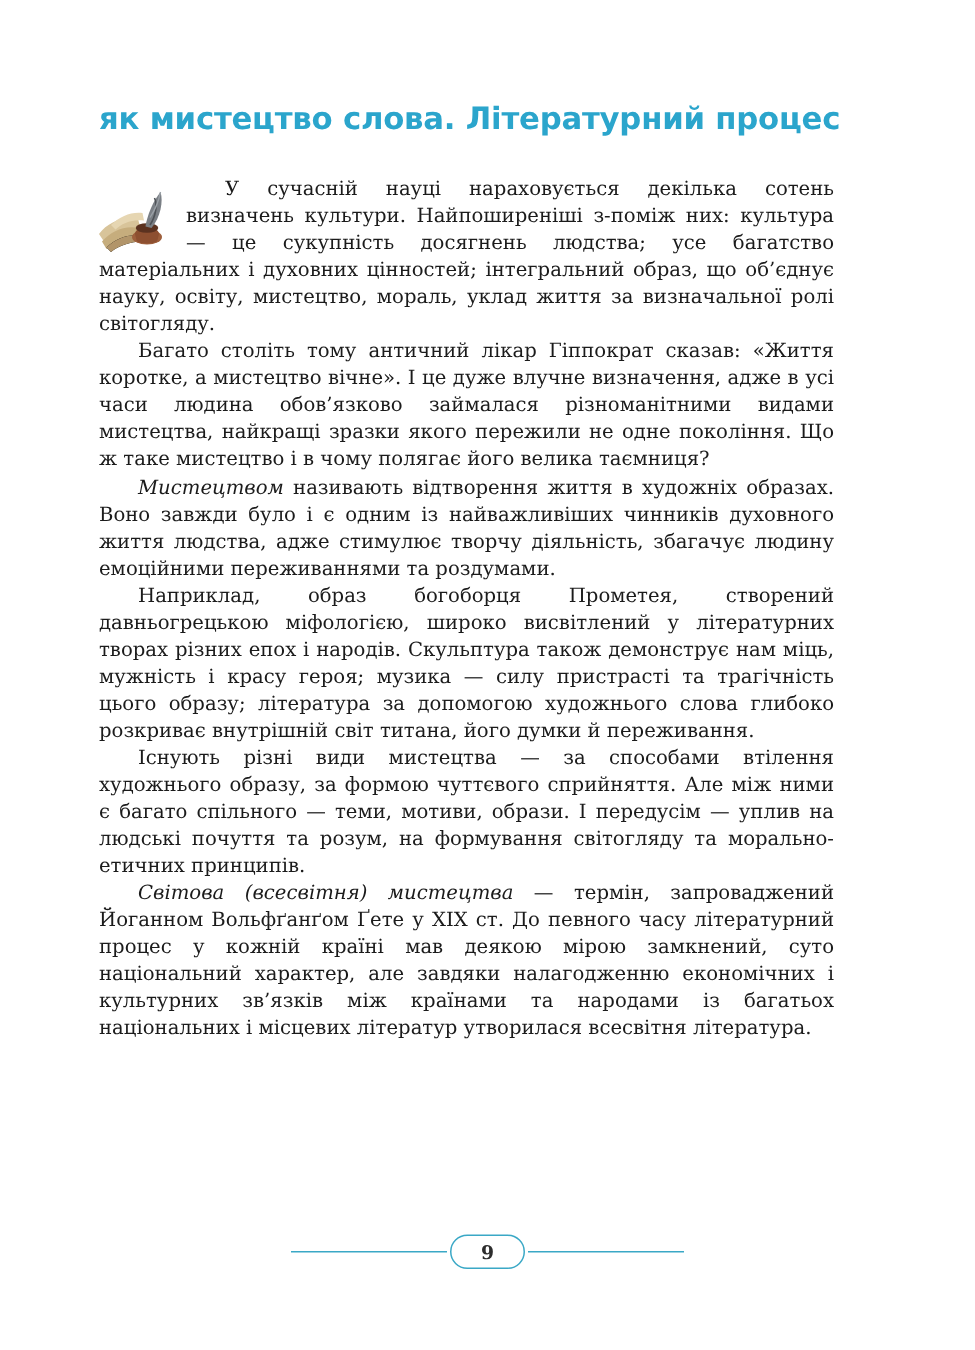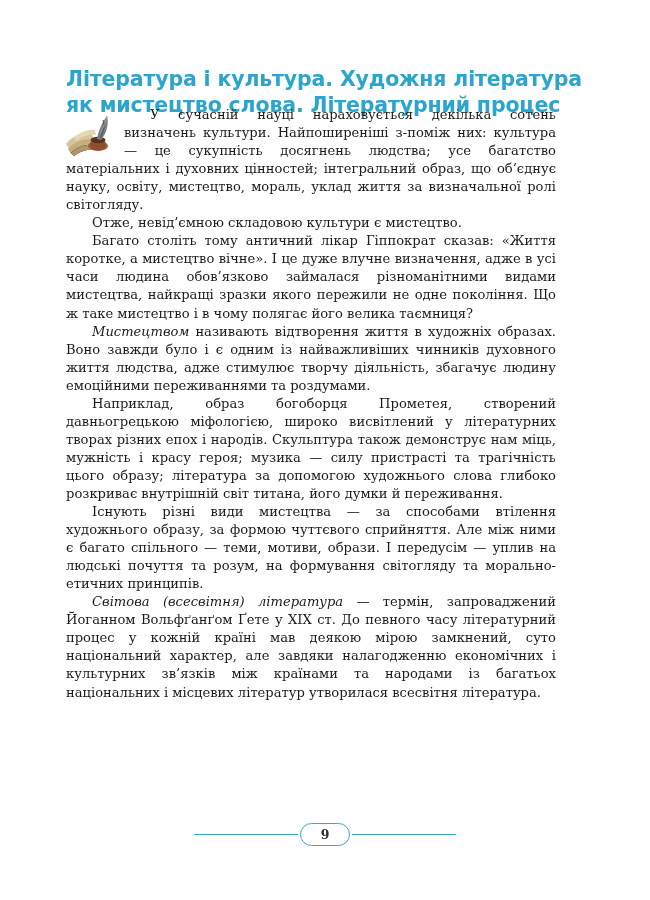--- a/index.html
+++ b/index.html
@@ -40,21 +40,21 @@
   }
   .page-heading .hl {
     display: block;
     white-space: nowrap;
   }
 
   
   .body-column {
     position: absolute;
     left: 66px;
-    top: 106px;
+    top: 118px;
     width: 490px;
   }
 
   .para {
     margin: 0;
     font-size: 13.1px;
     line-height: 18.05px;
     text-align: justify;
     text-indent: 26px;
     text-justify: inter-word;
@@ -114,21 +114,20 @@
     color: #2d2d2d;
     box-sizing: border-box;
   }
 </style>
 </head>
 <body>
 
 <div class="page">
 
   <h1 class="page-heading">
-    <span class="hl">Література і культура. Художня література</span>
     <span class="hl">як мистецтво слова. Літературний процес</span>
   </h1>
 
   <div class="body-column">
 
     <p class="para">
       <span class="vignette">
         <svg viewBox="0 0 56 52" xmlns="http://www.w3.org/2000/svg">
 
           <path d="M4 36 C10 28, 20 24, 30 26 L32 33 C22 32, 13 36, 8 42 Z" fill="#d8c49a"></path>
@@ -141,43 +140,40 @@
           <path d="M28 36 C28 30, 44 30, 44 36 L43 40 C43 43, 29 43, 29 40 Z" fill="#8d4f30"></path>
           <ellipse cx="36" cy="32" rx="7.5" ry="3.2" fill="#5b3220"></ellipse>
 
           <path d="M35 31 C36 24, 40 14, 45 8 C47 14, 45 25, 39 32 Z" fill="#7a7f85"></path>
           <path d="M41 12 C43 16, 42 24, 38 30" stroke="#4e5257" stroke-width="1.1" fill="none"></path>
           <path d="M45 8 C44 13, 42 19, 38 25" stroke="#9aa0a6" stroke-width="0.9" fill="none"></path>
         </svg>
       </span><span>У сучасній науці нараховується декілька сотень визначень культури. Найпоширеніші з-поміж них: культура — це сукупність досягнень людства; усе багатство матеріальних і духовних цінностей; інтегральний образ, що об’єднує науку, освіту, мистецтво, мораль, уклад життя за визначальної ролі світогляду.</span>
     </p>
 
-    <p class="para">
-      <span>Отже, невід’ємною складовою культури є мистецтво.</span>
-    </p>
 
     <p class="para">
       <span>Багато століть тому античний лікар Гіппократ сказав: «Життя коротке, а мистецтво вічне». І це дуже влучне визначення, адже в усі часи людина обов’язково займалася різноманітними видами мистецтва, найкращі зразки якого пережили не одне покоління. Що ж таке мистецтво і в чому полягає його велика таємниця?</span>
     </p>
 
     <p class="para">
       <em class="it">Мистецтвом</em><span> називають відтворення життя в художніх образах. Воно завжди було і є одним із найважливіших чинників духовного життя людства, адже стимулює творчу діяльність, збагачує людину емоційними переживаннями та роздумами.</span>
     </p>
 
     <p class="para">
       <span>Наприклад, образ богоборця Прометея, створений давньогрецькою міфологією, широко висвітлений у літературних творах різних епох і народів. Скульптура також демонструє нам міць, мужність і красу героя; музика — силу пристрасті та трагічність цього образу; література за допомогою художнього слова глибоко розкриває внутрішній світ титана, його думки й переживання.</span>
     </p>
 
     <p class="para">
       <span>Існують різні види мистецтва — за способами втілення художнього образу, за формою чуттєвого сприйняття. Але між ними є багато спільного — теми, мотиви, образи. І передусім — уплив на людські почуття та розум, на формування світогляду та морально-етичних принципів.</span>
     </p>
 
 
     <p class="para">
-      <em class="it">Світова (всесвітня) література</em><span> — термін, запроваджений Йоганном Вольфґанґом Ґете у XIX ст. До певного часу літературний процес у кожній країні мав деякою мірою замкнений, суто національний характер, але завдяки налагодженню економічних і культурних зв’язків між країнами та народами із багатьох національних і місцевих літератур утворилася всесвітня література.</span>
+      <em class="it">Світова (всесвітня) мистецтва</em><span> — термін, запроваджений Йоганном Вольфґанґом Ґете у XIX ст. До певного часу літературний процес у кожній країні мав деякою мірою замкнений, суто національний характер, але завдяки налагодженню економічних і культурних зв’язків між країнами та народами із багатьох національних і місцевих літератур утворилася всесвітня література.</span>
     </p>
 
   </div>
 
   <div class="page-footer">
     <span class="footer-rule"></span>
     <span class="page-number">9</span>
     <span class="footer-rule"></span>
   </div>
 

